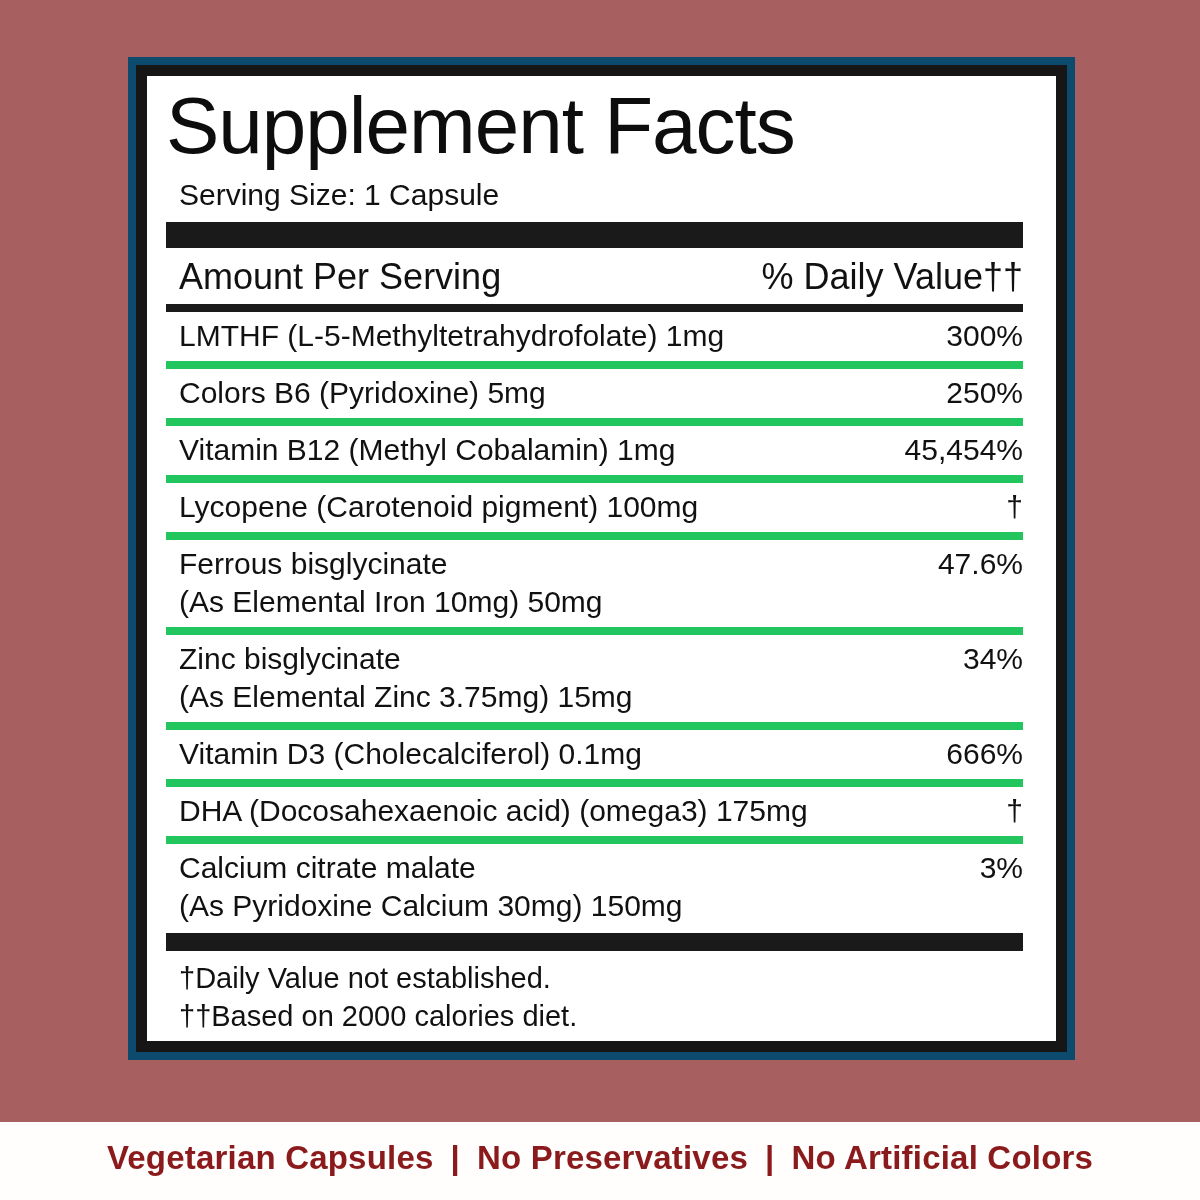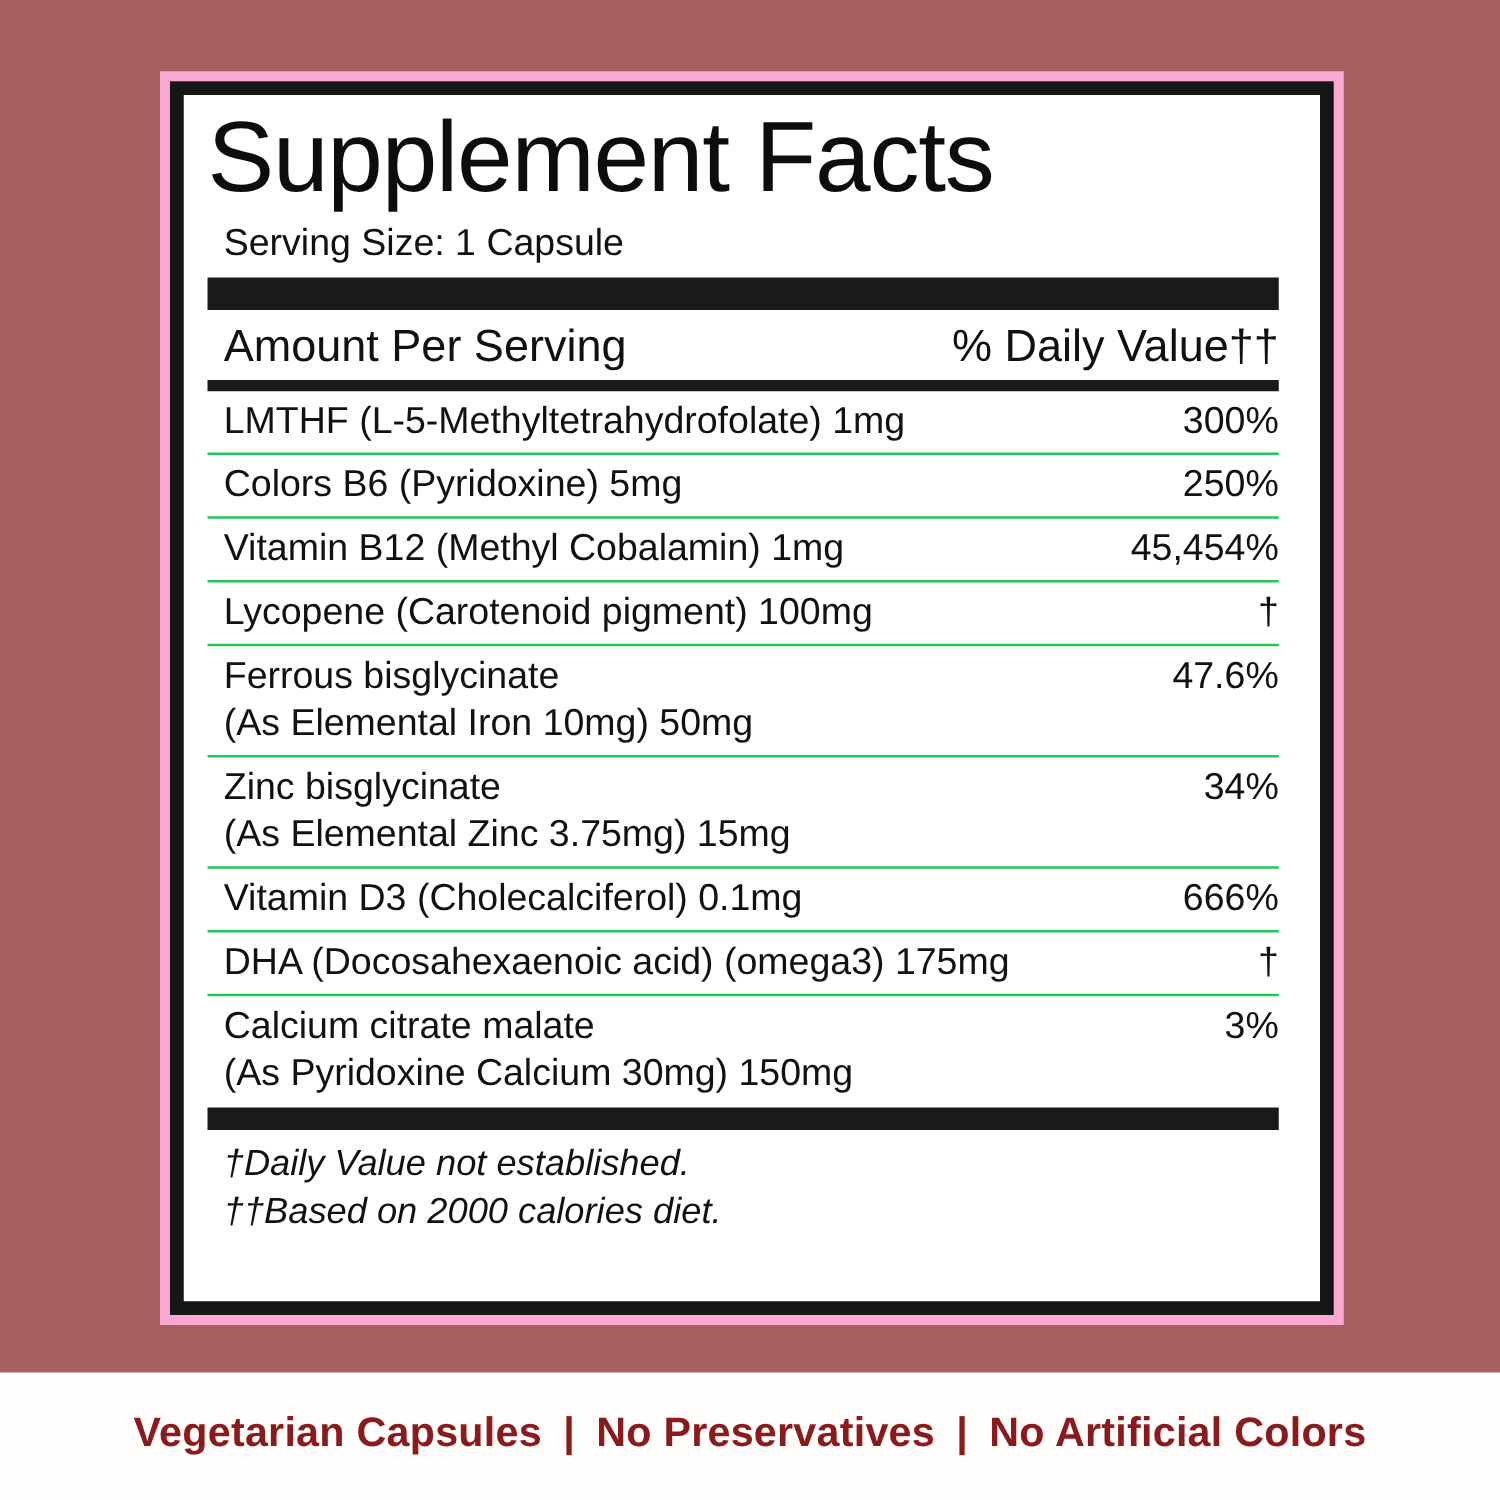--- a/index.html
+++ b/index.html
@@ -8,21 +8,21 @@
     background:#a75f60;
     font-family:"Liberation Sans", sans-serif;
     color:#111;
     overflow:hidden;
   }
 
   
   .panel {
     position:absolute; left:128px; top:57px;
     width:947px; height:1003px;
-    background:#f9a8d4;
+    background:#0c4a6e;
     padding:8px; box-sizing:border-box;
   }
   .panel-border {
     width:100%; height:100%; box-sizing:border-box;
     border:11px solid #161616;
     background:#ffffff;
     padding:8px 33px 6px 19px;
     display:flex; flex-direction:column;
     overflow:hidden;
   }
@@ -43,32 +43,32 @@
   .hdr-row {
     display:flex; justify-content:space-between; align-items:baseline;
     font-size:36px; font-weight:400;
     padding:8px 0 6px 13px;
   }
 
   .row {
     display:flex; justify-content:space-between; align-items:flex-start;
     font-size:30px; line-height:38px;
     padding:5px 0 6px 13px;
-    border-bottom:2px solid #22c55e;
+    border-bottom:8px solid #22c55e;
   }
   .row.no-sep { border-bottom:none; }
   .row .val { white-space:nowrap; padding-left:20px; }
   .row .sub:empty { display:none; }
 
-  .footnotes { font-size:29px; line-height:38px; margin-top:8px; padding-left:13px;font-style:italic; }
+  .footnotes { font-size:29px; line-height:38px; margin-top:8px; padding-left:13px; }
 
   
   .bottom-band {
     position:absolute; left:0; bottom:0;
-    width:1200px; height:102px;
+    width:1200px; height:78px;
     background:#fffefc;
     display:flex; align-items:center; justify-content:center;
   }
   .tagline {
     color:#8b1a1c; font-weight:700; font-size:33px;
     display:flex; align-items:center; gap:17px;
     letter-spacing:0.2px; white-space:nowrap; padding-bottom:6px;
   }
   .tag-sep { font-weight:700; }
 </style>

